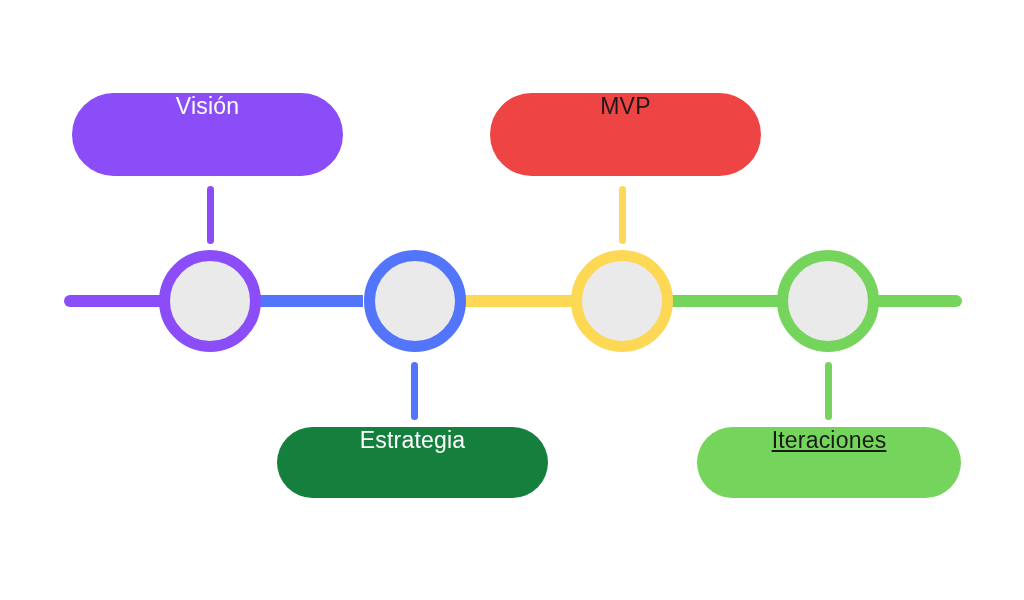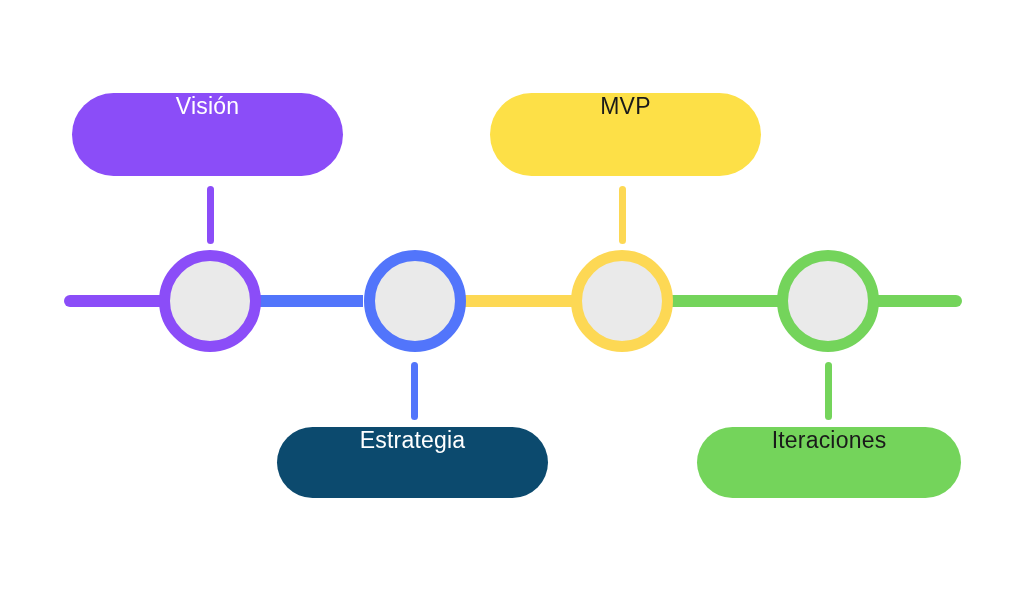--- a/index.html
+++ b/index.html
@@ -85,24 +85,24 @@
       <div class="node" style="left: 159px; top: 250px; border-color: rgb(139, 77, 248); background: rgb(234, 234, 234);"></div>
       <div class="node" style="left: 364px; top: 250px; border-color: rgb(82, 117, 251); background: rgb(234, 234, 234);"></div>
       <div class="node" style="left: 571px; top: 250px; border-color: rgb(253, 216, 84); background: rgb(234, 234, 234);"></div>
       <div class="node" style="left: 777px; top: 250px; border-color: rgb(116, 212, 91); background: rgb(234, 234, 234);"></div>
     </div>
 
   <div id="pill-layer">
       <div class="pill" style="left: 72px; top: 93px; width: 271px; height: 83px; background: rgb(139, 77, 248); color: rgb(255, 255, 255);">
         <span class="pill-label">Visión</span>
       </div>
-      <div class="pill" style="left: 277px; top: 427px; width: 271px; height: 71px; background: #0c4a6e; color: rgb(255, 255, 255);">
+      <div class="pill" style="left: 277px; top: 427px; width: 271px; height: 71px; background: #15803d; color: rgb(255, 255, 255);">
         <span class="pill-label">Estrategia</span>
       </div>
-      <div class="pill" style="left: 490px; top: 93px; width: 271px; height: 83px; background: #fde047; color: rgb(26, 26, 26);">
+      <div class="pill" style="left: 490px; top: 93px; width: 271px; height: 83px; background: #ef4444; color: rgb(26, 26, 26);">
         <span class="pill-label">MVP</span>
       </div>
-      <div class="pill" style="left: 697px; top: 427px; width: 264px; height: 71px; background: rgb(116, 212, 91); color: rgb(26, 26, 26);">
+      <div class="pill" style="left: 697px; top: 427px; width: 264px; height: 71px; background: rgb(116, 212, 91); color: rgb(26, 26, 26); text-decoration: underline;">
         <span class="pill-label">Iteraciones</span>
       </div>
     </div>
 
 </div>
 
 </body></html>

